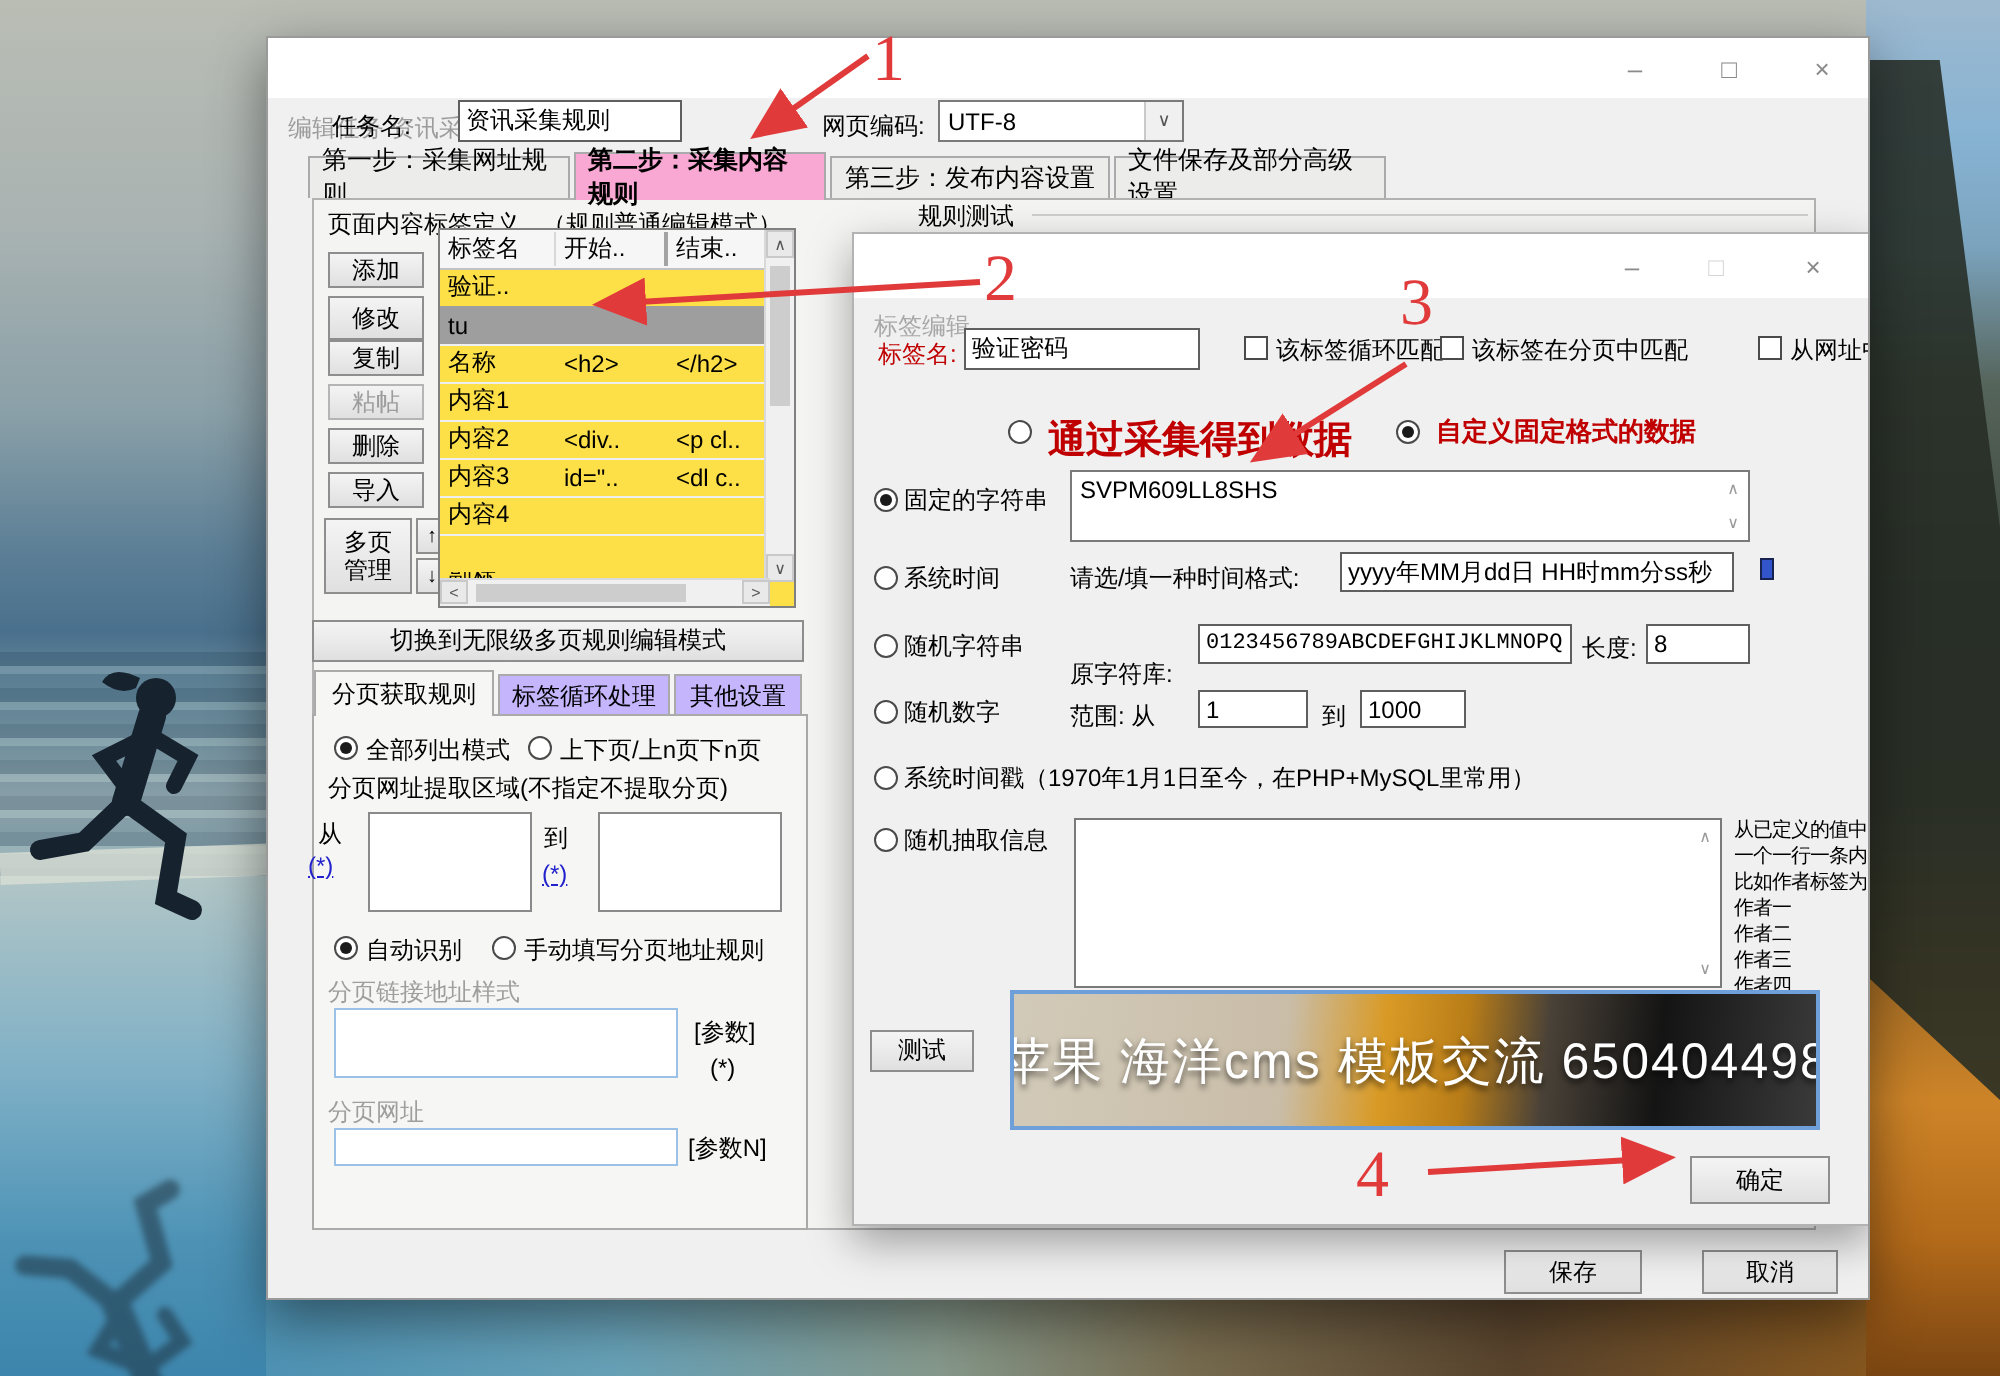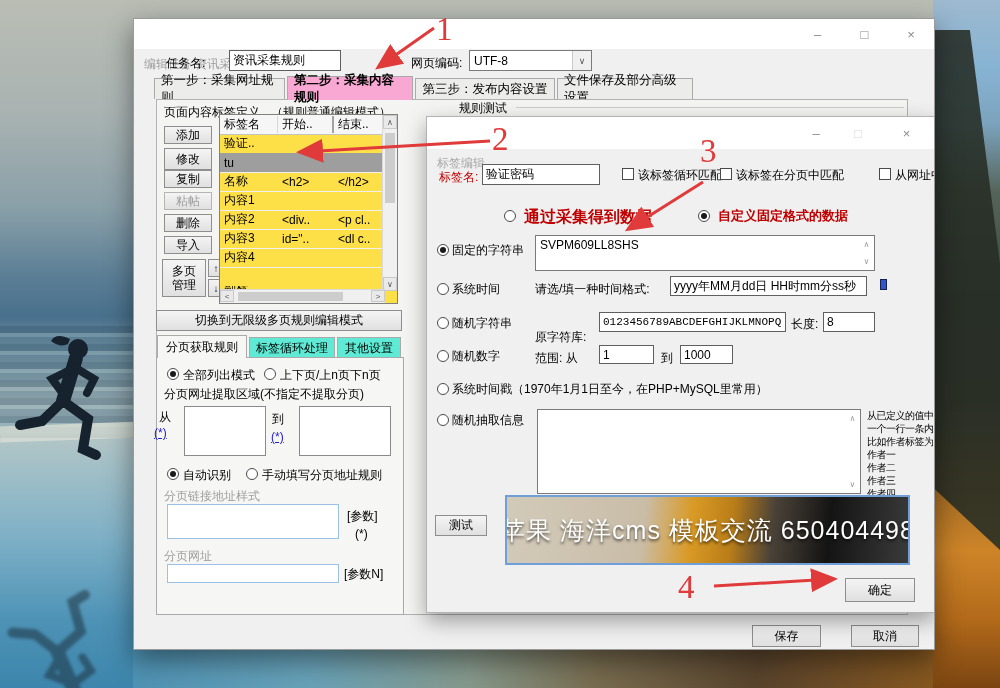--- a/index.html
+++ b/index.html
@@ -44,21 +44,21 @@
   .rd.on::after{content:"";position:absolute;left:2px;top:2px;width:6px;height:6px;border-radius:50%;background:#1a1a1a;}
   .cb{position:absolute;width:12px;height:12px;border:1px solid #4a4a4a;background:#fff;box-sizing:border-box;}
   .scrBtn{display:flex;align-items:center;justify-content:center;background:#e9e9e9;border:1px solid #c9c9c9;color:#555;font-size:8px;box-sizing:border-box;}
   .tblRow{position:absolute;left:0;width:165px;height:19px;display:flex;align-items:center;border-bottom:1px solid #efefef;}
   .tblRow .c1{width:58px;padding-left:4px;box-sizing:border-box;overflow:hidden;white-space:nowrap;}
   .tblRow .c2{width:56px;padding-left:4px;box-sizing:border-box;overflow:hidden;white-space:nowrap;}
   .tblRow .c3{width:47px;padding-left:4px;box-sizing:border-box;overflow:hidden;white-space:nowrap;}
   .tblRow.sel{background:#9e9e9e;}
   #tagDlg{position:absolute;left:292px;top:97px;width:507px;height:495px;background:#f0f0f0;border:1px solid #b3b3b3;
     box-shadow:0 8px 20px rgba(0,0,0,.35);overflow:hidden;z-index:20;}
-  .subTab{position:absolute;top:318px;height:21px;background:#5eead4;border:1px solid #aaa;border-bottom:none;
+  .subTab{position:absolute;top:318px;height:21px;background:#c4b5fd;border:1px solid #aaa;border-bottom:none;
     display:flex;align-items:center;justify-content:center;font-size:12px;box-sizing:border-box;}
   .subTab.active{top:316px;height:23px;background:#f6f6f4;z-index:3;}
   #banner{display:flex;align-items:center;justify-content:center;color:#fff;font-size:25px;letter-spacing:1px;white-space:nowrap;
     background:linear-gradient(96deg,#d2cab9 0%,#c9bda8 34%,#d99a25 46%,#b97d18 56%,#4a4238 66%,#141414 80%,#3a3a3a 100%);
     border:2px solid #6f9fd8;box-sizing:border-box;text-shadow:0 2px 3px rgba(0,0,0,.65);overflow:hidden;}
   #annot{position:absolute;inset:0;z-index:50;pointer-events:none;}
   #annot text{font-family:"Liberation Serif","DejaVu Serif",serif;font-size:33px;fill:#e03a3a;}
   .helpTxt div{white-space:nowrap;overflow:hidden;font-size:10px;letter-spacing:-0.5px;line-height:13px;}
 </style>
 </head>
@@ -244,21 +244,21 @@
       <span class="lbl red" style="left:12px;top:52px;">标签名:</span>
       <input class="inp" style="left: 55px; top: 47px; width: 118px; height: 21px;" readonly="" value="验证密码">
       <span class="cb" style="left:195px;top:51px;"></span>
       <span class="lbl" style="left:211px;top:50px;">该标签循环匹配</span>
       <span class="cb" style="left:293px;top:51px;"></span>
       <span class="lbl" style="left:309px;top:50px;">该标签在分页中匹配</span>
       <span class="cb" style="left:452px;top:51px;"></span>
       <span class="lbl" style="left:468px;top:50px;">从网址中</span>
 
       <span class="rd" style="left:77px;top:93px;"></span>
-      <span class="lbl red" style="left:97px;top:90px;font-weight:bold;font-size:16px;">通过采集得到数据</span>
+      <span class="lbl red" style="left:97px;top:90px;font-weight:bold;font-size:19px;">通过采集得到数据</span>
       <span class="rd on" style="left:271px;top:93px;"></span>
       <span class="lbl red" style="left:291px;top:90px;font-weight:bold;font-size:13px;">自定义固定格式的数据</span>
 
       <span class="rd on" style="left:10px;top:127px;"></span>
       <span class="lbl" style="left:25px;top:125px;">固定的字符串</span>
       <div class="abs" style="left:108px;top:118px;width:340px;height:36px;background:#fff;border:1px solid #7a7a7a;box-sizing:border-box;">
         <span class="abs" style="left:4px;top:2px;">SVPM609LL8SHS</span>
         <span class="abs" style="right:1px;top:1px;width:13px;height:15px;display:flex;align-items:center;justify-content:center;color:#9a9a9a;font-size:8px;">∧</span>
         <span class="abs" style="right:1px;bottom:1px;width:13px;height:15px;display:flex;align-items:center;justify-content:center;color:#9a9a9a;font-size:8px;">∨</span>
       </div>

